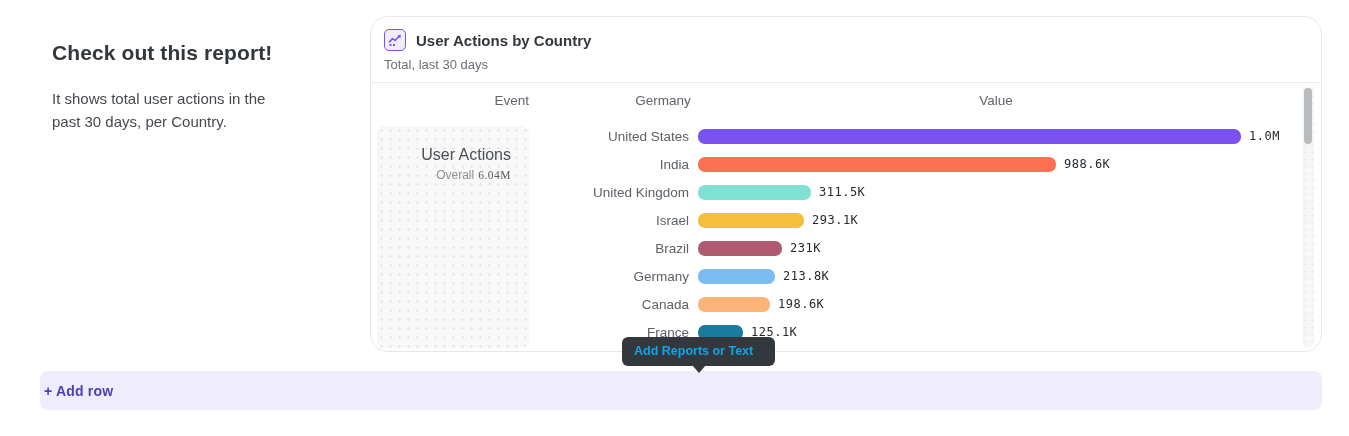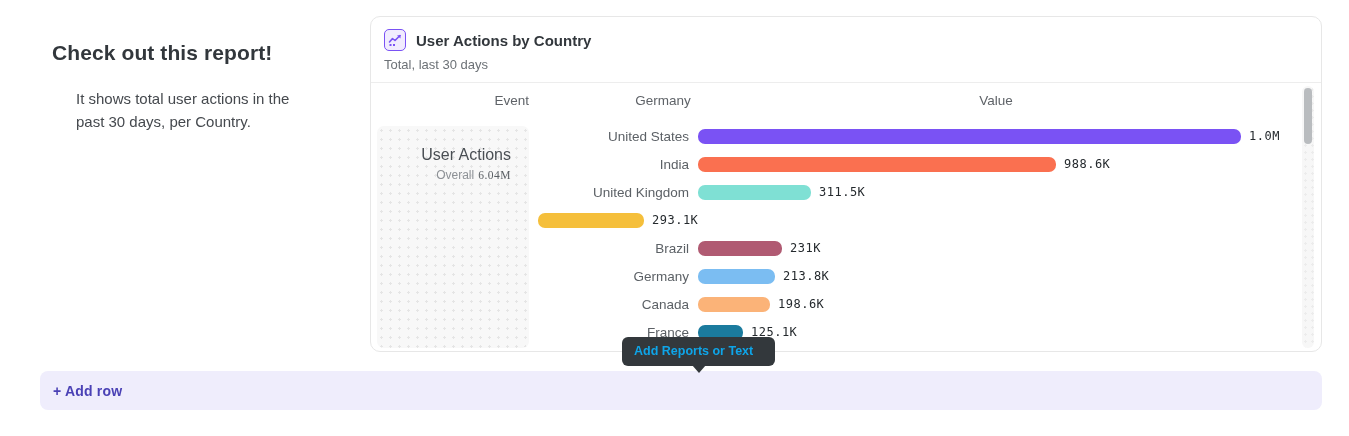--- a/index.html
+++ b/index.html
@@ -2,25 +2,25 @@
 <html><head>
 <meta charset="utf-8">
 <style>
   * { margin: 0; padding: 0; box-sizing: border-box; }
   html, body { width: 1349px; height: 436px; background: #ffffff;
     font-family: "Liberation Sans", sans-serif; overflow: hidden; position: relative; }
 
   
   .intro { position: absolute; left: 52px; top: 26px; width: 250px; }
   .intro h1 { font-size: 21px; font-weight: 700; color: #32373c; letter-spacing: .1px; margin-top: 15px; }
-  .intro p { margin-top: 22px; font-size: 15px; line-height: 1.55; color: #45494e; width: 235px; margin-left: 24px; }
+  .intro p { margin-top: 22px; font-size: 15px; line-height: 1.55; color: #45494e; width: 235px; }
 
   
   .card { position: absolute; left: 370px; top: 16px; width: 952px; height: 336px;
-    background: #fff; border: 1px solid #e7e7e7; border-radius: 10px; overflow: hidden; }
+    background: #fff; border: 1px solid #e7e7e7; border-radius: 18px; overflow: hidden; }
   .card-header { height: 66px; padding: 12px 13px 0 13px; border-bottom: 1px solid #ededed; }
   .card-title-row { display: flex; align-items: center; gap: 10px; }
   .chart-icon { width: 22px; height: 22px; border-radius: 5px; background: #f1ecfe;
     border: 1px solid #7a52f4; display: flex; align-items: center; justify-content: center; }
   .card-title { font-size: 15px; font-weight: 700; color: #32373c; }
   .card-subtitle { margin-top: 6px; font-size: 13px; color: #6c7176; }
 
   .card-body { position: relative; height: 268px; }
 
   .col-header { position: absolute; top: 10px; font-size: 13.5px; color: #5f6368; }
@@ -56,21 +56,21 @@
   .tooltip { position: absolute; left: 622px; top: 337px; z-index: 30;
     background: #33383c; color: #0ea5e9; font-size: 12.5px; font-weight: 700;
     padding: 7px 22px 8px 12px; border-radius: 6px; white-space: nowrap; }
   .tooltip::after { content: ""; position: absolute; left: 50%; bottom: -7px;
     transform: translateX(-50%); border: 7px solid transparent; border-bottom: none;
     border-top: 8px solid #33383c; }
 
   
   .add-row { position: absolute; left: 40px; top: 371px; width: 1282px; height: 39px;
     background: #efedfc; border-radius: 8px; display: flex; align-items: center;
-    padding-left: 13px; cursor: pointer; }
+    padding-left: 4px; cursor: pointer; }
   .add-row-label { font-size: 14px; font-weight: 600; color: #4a41b5; letter-spacing: .2px; }
 </style>
 </head>
 <body>
 
 <div class="intro">
   <h1>Check out this report!</h1>
   <p>It shows total user actions in the past 30 days, per Country.</p>
 </div>
 
@@ -112,20 +112,21 @@
           <span class="country-label">India</span>
           <div class="bar" style="width: 358px; background: rgb(250, 112, 80);"></div>
           <span class="value-label">988.6K</span>
         </div>
         <div class="chart-row">
           <span class="country-label">United Kingdom</span>
           <div class="bar" style="width: 113px; background: rgb(127, 224, 212);"></div>
           <span class="value-label">311.5K</span>
         </div>
         <div class="chart-row">
+          <span class="country-label">Israel</span>
           <div class="bar" style="width: 106px; background: rgb(245, 191, 59);"></div>
           <span class="value-label">293.1K</span>
         </div>
         <div class="chart-row">
           <span class="country-label">Brazil</span>
           <div class="bar" style="width: 84px; background: rgb(176, 90, 114);"></div>
           <span class="value-label">231K</span>
         </div>
         <div class="chart-row">
           <span class="country-label">Germany</span>

